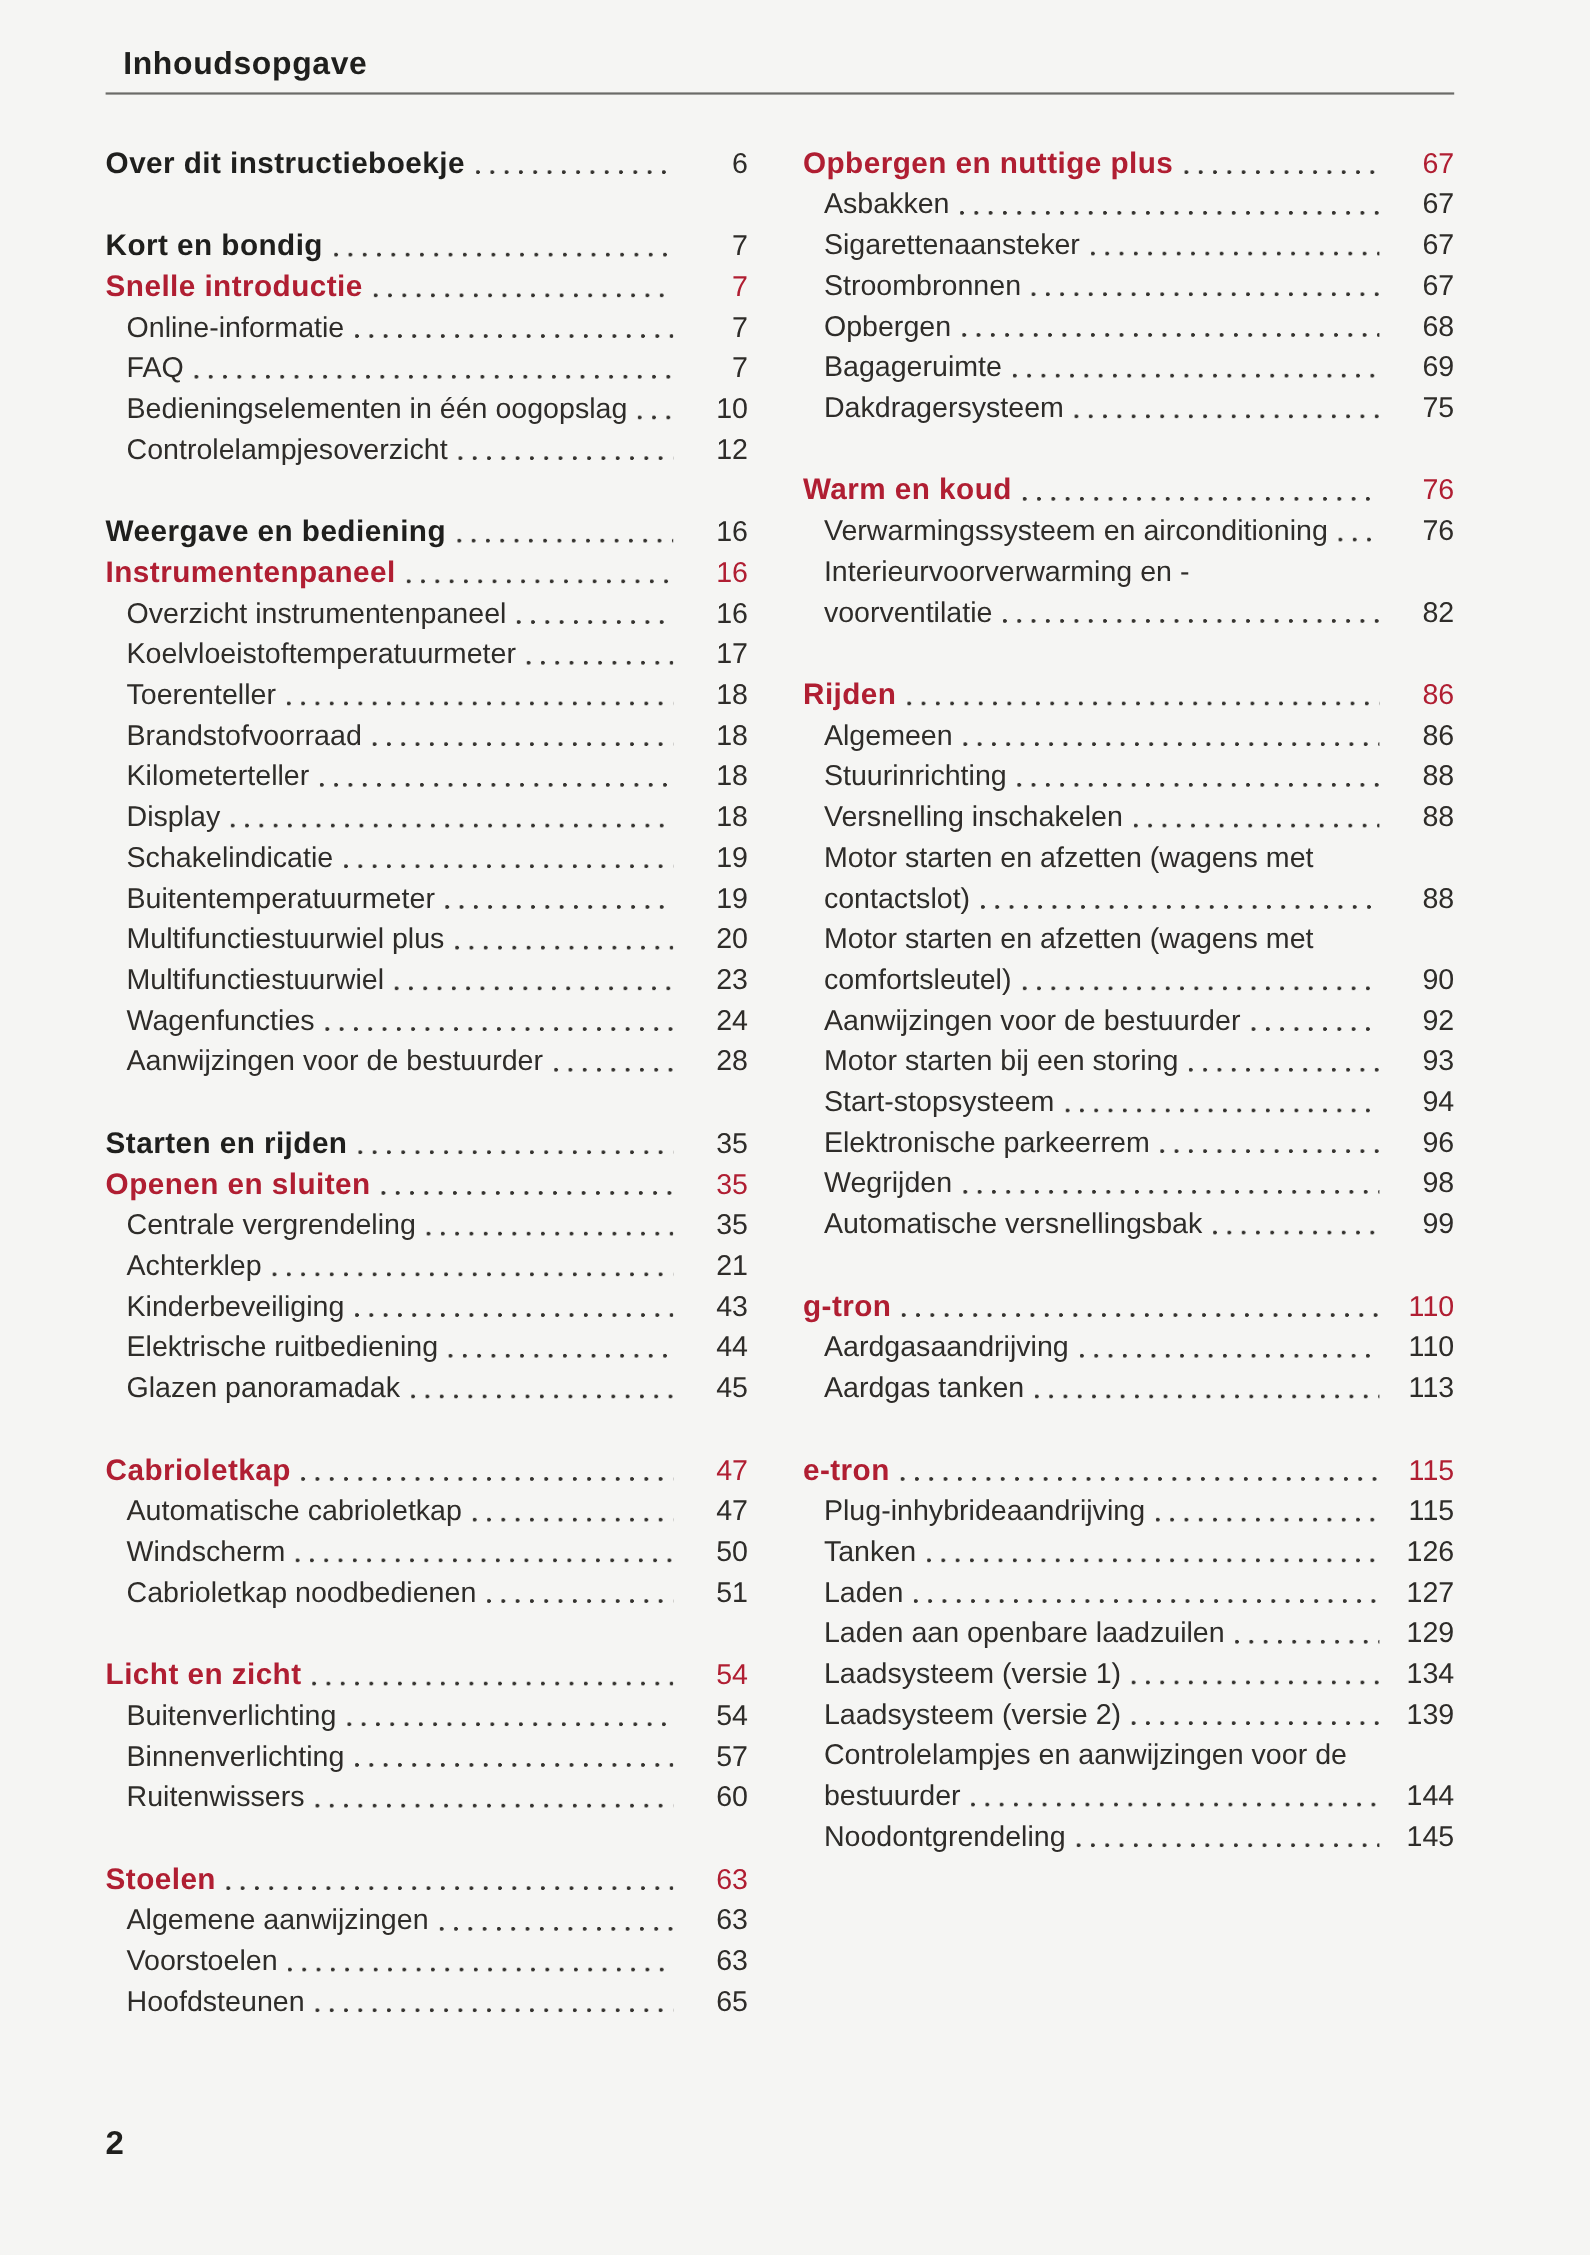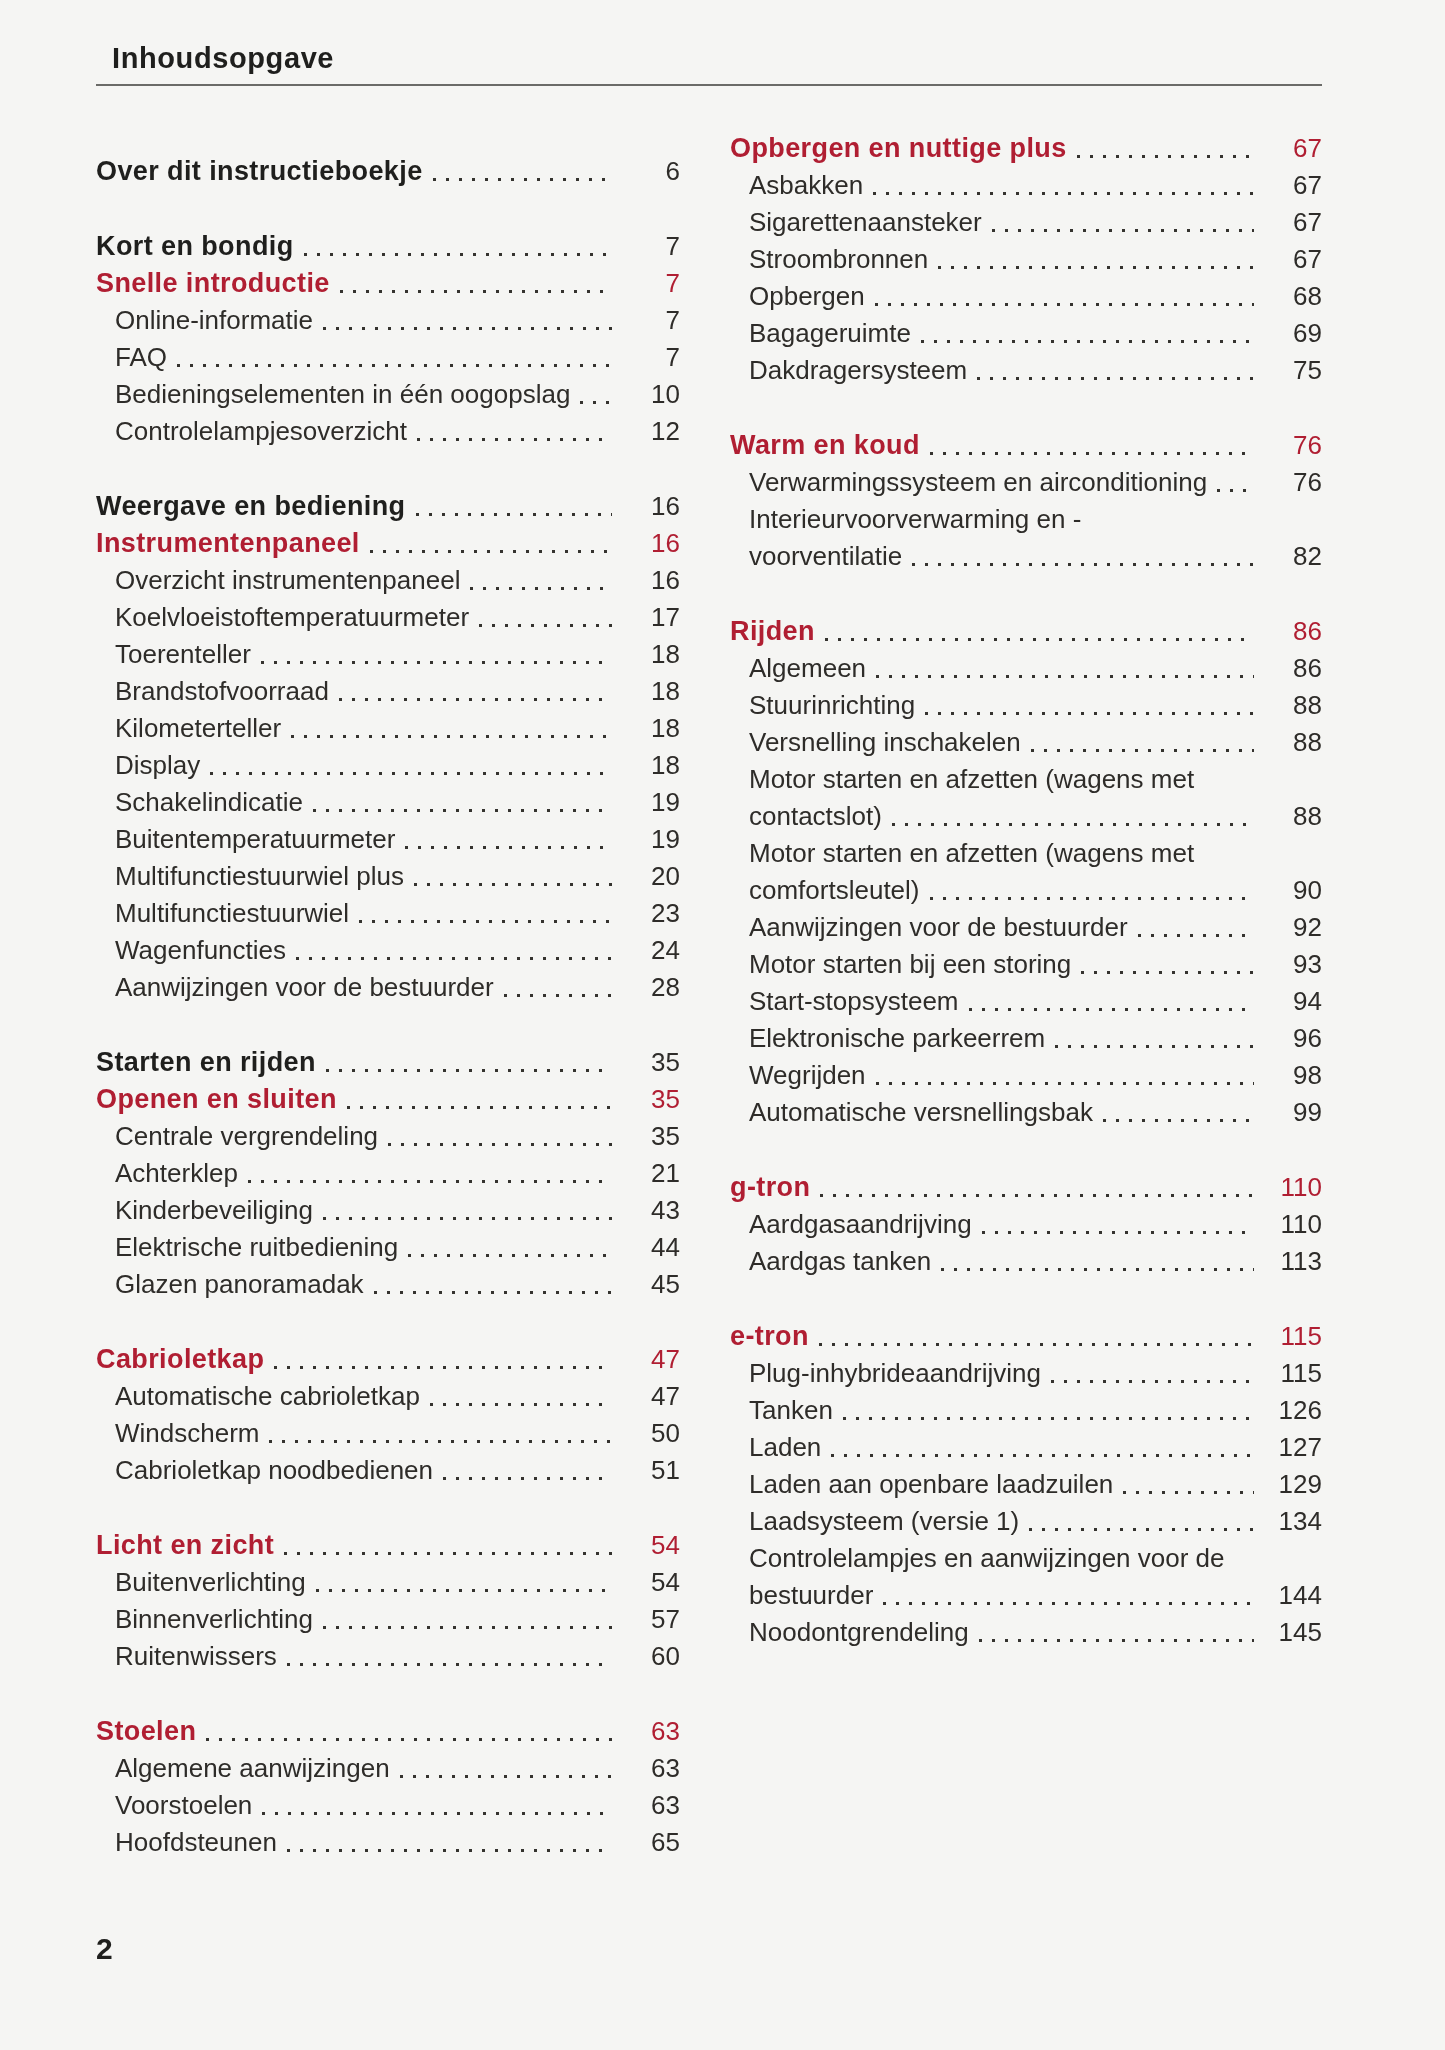--- a/index.html
+++ b/index.html
@@ -27,21 +27,21 @@
   }
   .title-rule{
     position:absolute;left:96px;right:123px;top:84px;
     height:2px;background:var(--rule);
   }
   .columns{
     position:absolute;left:96px;top:130px;
     display:flex;gap:50px;
   }
   .col{display:block;}
-  .col.left{width:584px;margin-top:23px;}
+  .col.left{width:584px;}
   .col.right{width:592px;}
   .group{margin-bottom:38px;}
   .row{
     display:flex;align-items:flex-end;
     height:37px;line-height:37px;
     font-size:26px;
   }
   .row .label{
     flex:0 1 auto;white-space:nowrap;
     line-height:37px;
@@ -462,20 +462,25 @@
         <div class="row item">
           <span class="label">Laden aan openbare laadzuilen</span>
           <span class="leader"></span>
           <span class="num">129</span>
         </div>
         <div class="row item">
           <span class="label">Laadsysteem (versie 1)</span>
           <span class="leader"></span>
           <span class="num">134</span>
         </div>
+        <div class="row item">
+          <span class="label">Laadsysteem (versie 2)</span>
+          <span class="leader"></span>
+          <span class="num">139</span>
+        </div>
         <div class="wrapline">Controlelampjes en aanwijzingen voor de</div>
         <div class="row item">
           <span class="label">bestuurder</span>
           <span class="leader"></span>
           <span class="num">144</span>
         </div>
         <div class="row item">
           <span class="label">Noodontgrendeling</span>
           <span class="leader"></span>
           <span class="num">145</span>

